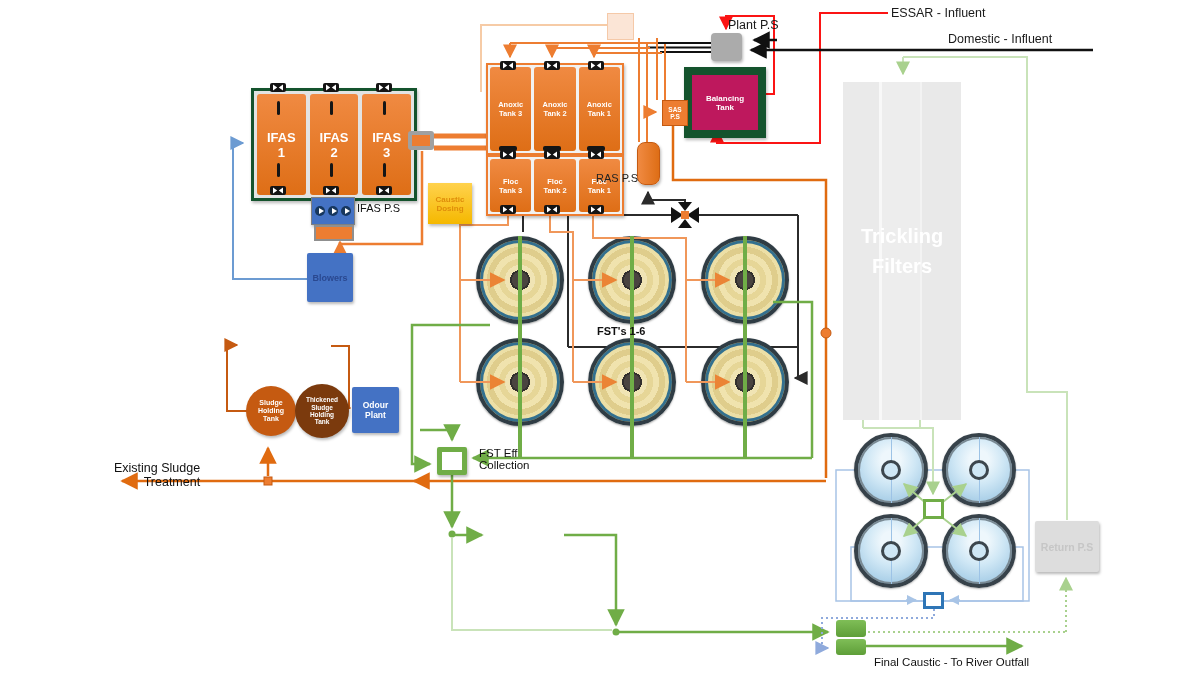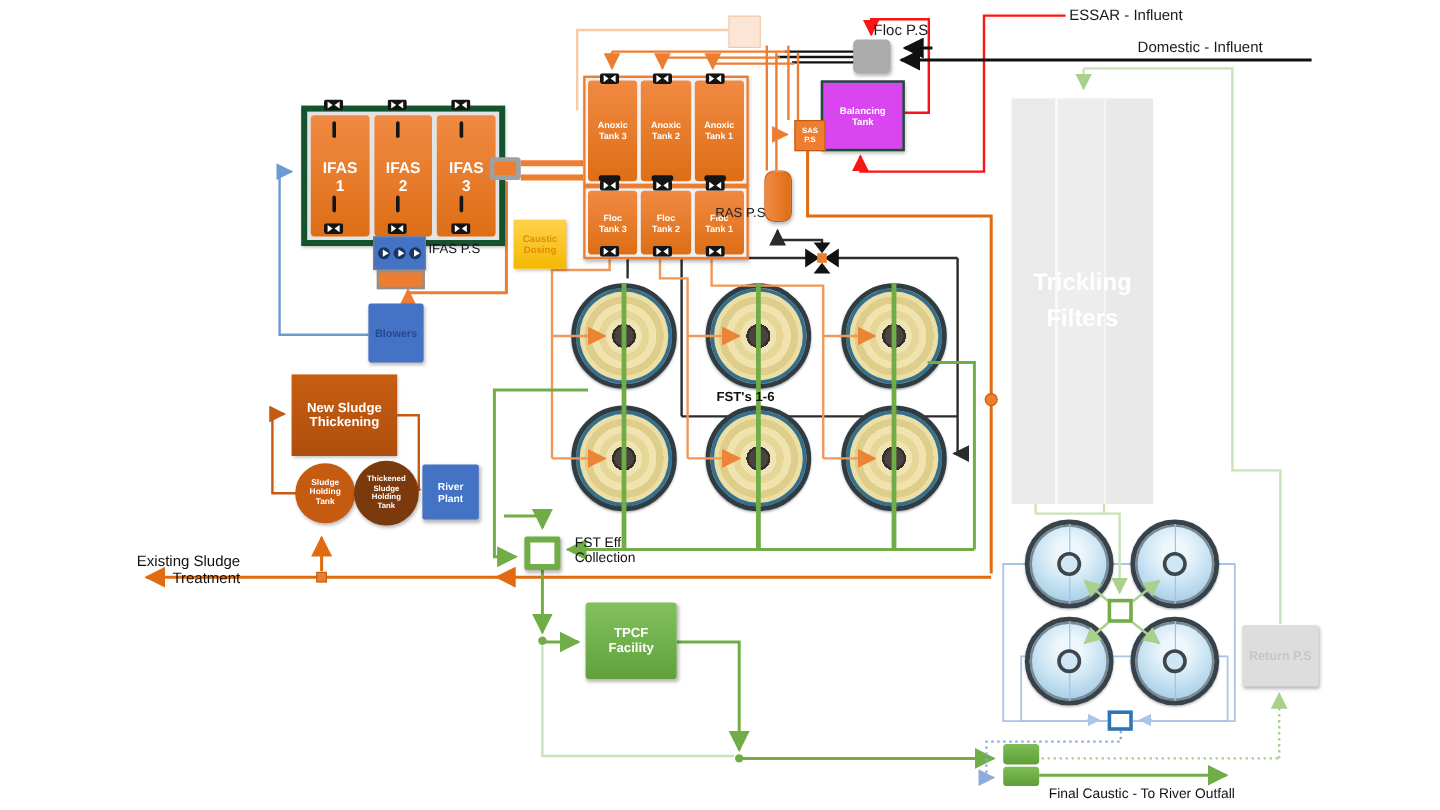--- a/index.html
+++ b/index.html
@@ -9,21 +9,21 @@
   .pre{white-space:pre-line;}
   .ctr{display:flex;align-items:center;justify-content:center;text-align:center;}
   .wtxt{color:#fff;font-weight:bold;}
   .lbl{color:#1a1a1a;font-size:12.5px;}
   svg.layer{position:absolute;left:0;top:0;}
   #svg-under{z-index:1;}
   #svg-main{z-index:5;}
   .z2{z-index:2;} .z10{z-index:10;} .z11{z-index:11;}
   .shadow{box-shadow:1px 2px 3px rgba(0,0,0,.28);}
   
-  .blockrow{display:flex;gap:4px;padding:3px;background:#E3E3E3;border:5px solid #14532d;}
+  .blockrow{display:flex;gap:4px;padding:3px;background:#E3E3E3;border:3px solid #14532d;}
   .blockrow2{display:flex;gap:3px;padding:2px;background:#F2F2F2;border:2px solid #ED7D31;}
   .opanel{flex:1;background:linear-gradient(180deg,#F08A42,#DE6E16);border-radius:3px;
           display:flex;align-items:center;justify-content:center;text-align:center;}
   .fst{width:80px;height:80px;border-radius:50%;border:4px solid #2f3c44;
        box-shadow:inset 0 0 0 3px #33708f,0 1px 2px rgba(0,0,0,.35);
        background:radial-gradient(circle,#4a4440 0 8px,#322f2e 8px 10px,#f0e4b4 10px 15px,
                  #e6d697 15px 21px,#f0e3ae 21px 27px,#dfcd8c 27px 33px,#ecdfa6 33px 39px,#d8c47e 39px 42px);}
   .humus{width:66px;height:66px;border-radius:50%;border:4px solid #37424a;position:absolute;
        box-shadow:inset 0 0 0 2px #7a8a94,0 1px 2px rgba(0,0,0,.3);
        background:radial-gradient(circle at 50% 35%,#eef7fc 0 18%,#cfe7f5 45%,#abd0e8 75%,#9cc3dd);}
@@ -226,23 +226,23 @@
     <g stroke="#6C9BD2" stroke-width="2" fill="none">
       <path d="M307,279 H233 V143 H243" marker-end="url(#a-bblu)"></path>
     </g>
     <g stroke="#F6CBA6" stroke-width="2" fill="none">
       <path d="M607,25 H481 V92"></path>
     </g>
   </svg>
 
   <div class="abs z11 lbl" style="left:891px;top:6px;">ESSAR - Influent</div>
   <div class="abs z11 lbl" style="left:948px;top:32px;">Domestic - Influent</div>
-  <div class="abs z11 lbl" style="left:728px;top:18px;">Floc P.S</div>
+  <div class="abs z11 lbl" style="left:728px;top:18px;">Plant P.S</div>
   <div class="abs z10 shadow" style="left:711px;top:33px;width:31px;height:28px;background:#ABABAB;border-radius:4px;"></div>
-  <div class="abs z10 ctr wtxt pre shadow" style="left:684px;top:67px;width:66px;height:55px;background:#d946ef;border:2px solid #14532d;font-size:8px;">Balancing
+  <div class="abs z10 ctr wtxt pre shadow" style="left:684px;top:67px;width:66px;height:55px;background:#be185d;border:8px solid #14532d;font-size:8px;">Balancing
 Tank</div>
   <div class="abs z10" style="left:607px;top:13px;width:25px;height:25px;background:#FBE5D6;border:1px solid #F5C9A8;"></div>
 
   <div class="abs z10 blockrow shadow" style="left:251px;top:88px;width:154px;height:101px;">
     <div class="opanel wtxt pre" style="font-size:13px;">IFAS
 1</div>
     <div class="opanel wtxt pre" style="font-size:13px;">IFAS
 2</div>
     <div class="opanel wtxt pre" style="font-size:13px;">IFAS
 3</div>
@@ -291,39 +291,35 @@
   <div class="abs z11" style="left:357px;top:202px;font-size:11px;color:#111;">IFAS P.S</div>
 
   <div class="abs z10 ctr pre shadow" style="left:307px;top:253px;width:46px;height:49px;background:#4472C4;border-radius:2px;color:#2a4890;font-weight:bold;font-size:9px;">Blowers</div>
 
   <div class="abs z10 ctr wtxt pre" style="left:843px;top:82px;width:118px;height:338px;font-size:20px;line-height:1.5;
        background:linear-gradient(90deg,#EAEAEA 0,#EAEAEA 36px,#F8F8F8 36px,#F8F8F8 39px,#EDEDED 39px,#EDEDED 77px,#F3F3F3 77px,#F3F3F3 79px,#E9E9E9 79px);">Trickling
 Filters</div>
 
   <div class="abs z11" style="left:597px;top:325px;font-size:11px;font-weight:bold;color:#111;">FST's 1-6</div>
 
-  <div class="abs z10 ctr wtxt pre shadow" style="left:243px;top:312px;width:88px;height:68px;background:linear-gradient(180deg,#C75D13,#AF4F0D);font-size:11px;">New Sludge
-Thickening</div>
   <div class="abs z10 circle-tank wtxt pre shadow" style="left:246px;top:386px;width:50px;height:50px;background:#C55A11;font-size:7px;line-height:1.15;">Sludge
 Holding
 Tank</div>
   <div class="abs z10 circle-tank wtxt pre shadow" style="left:295px;top:384px;width:54px;height:54px;background:#7B3A0D;font-size:6.5px;line-height:1.15;">Thickened
 Sludge
 Holding
 Tank</div>
-  <div class="abs z10 ctr wtxt pre shadow" style="left:352px;top:387px;width:47px;height:46px;background:#4472C4;border-radius:2px;font-size:8.5px;">River
+  <div class="abs z10 ctr wtxt pre shadow" style="left:352px;top:387px;width:47px;height:46px;background:#4472C4;border-radius:2px;font-size:8.5px;">Odour
 Plant</div>
   <div class="abs z11 pre" style="left:114px;top:461px;font-size:12.5px;color:#111;text-align:right;">Existing Sludge
 Treatment</div>
 
   <div class="abs z10 shadow" style="left:437px;top:447px;width:20px;height:18px;background:#fff;border:5px solid #70AD47;border-radius:2px;"></div>
   <div class="abs z11 pre" style="left:479px;top:447px;font-size:11.5px;color:#111;">FST Eff
 Collection</div>
-  <div class="abs z10 ctr wtxt pre shadow" style="left:488px;top:502px;width:76px;height:64px;background:linear-gradient(180deg,#82C15C,#61A13B);border-radius:3px;font-size:11px;">TPCF
-Facility</div>
 
   <div class="abs z10" style="left:923px;top:499px;width:15px;height:14px;background:#fff;border:3px solid #70AD47;"></div>
   <div class="abs z10" style="left:923px;top:592px;width:15px;height:11px;background:#fff;border:3px solid #2E75B6;"></div>
   <div class="abs z10 ctr shadow" style="left:1035px;top:521px;width:64px;height:51px;background:#DDDDDD;border-radius:2px;color:#C6C6C6;font-weight:bold;font-size:10.5px;">Return P.S</div>
 
   <div class="abs z10" style="left:836px;top:620px;width:30px;height:17px;background:linear-gradient(180deg,#7FBE57,#5E9E38);border-radius:3px;"></div>
   <div class="abs z10" style="left:836px;top:639px;width:30px;height:16px;background:linear-gradient(180deg,#7FBE57,#5E9E38);border-radius:3px;"></div>
   <div class="abs z11" style="left:874px;top:656px;font-size:11.5px;color:#111;">Final Caustic - To River Outfall</div>
 
 <div class="valve" style="left: 270px; top: 82.5px;"><svg width="16" height="9" viewBox="0 0 16 9">

